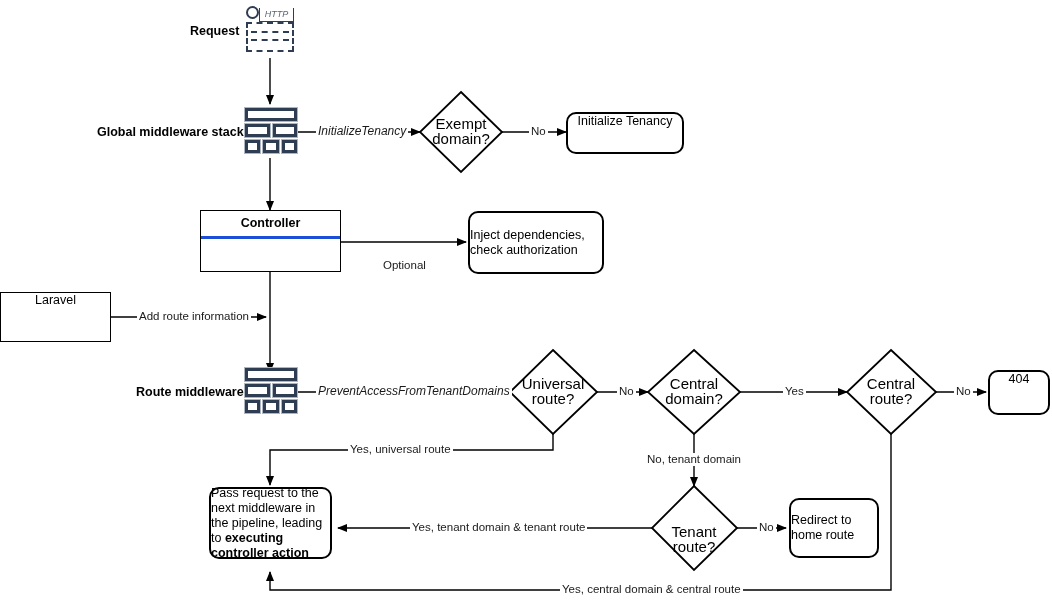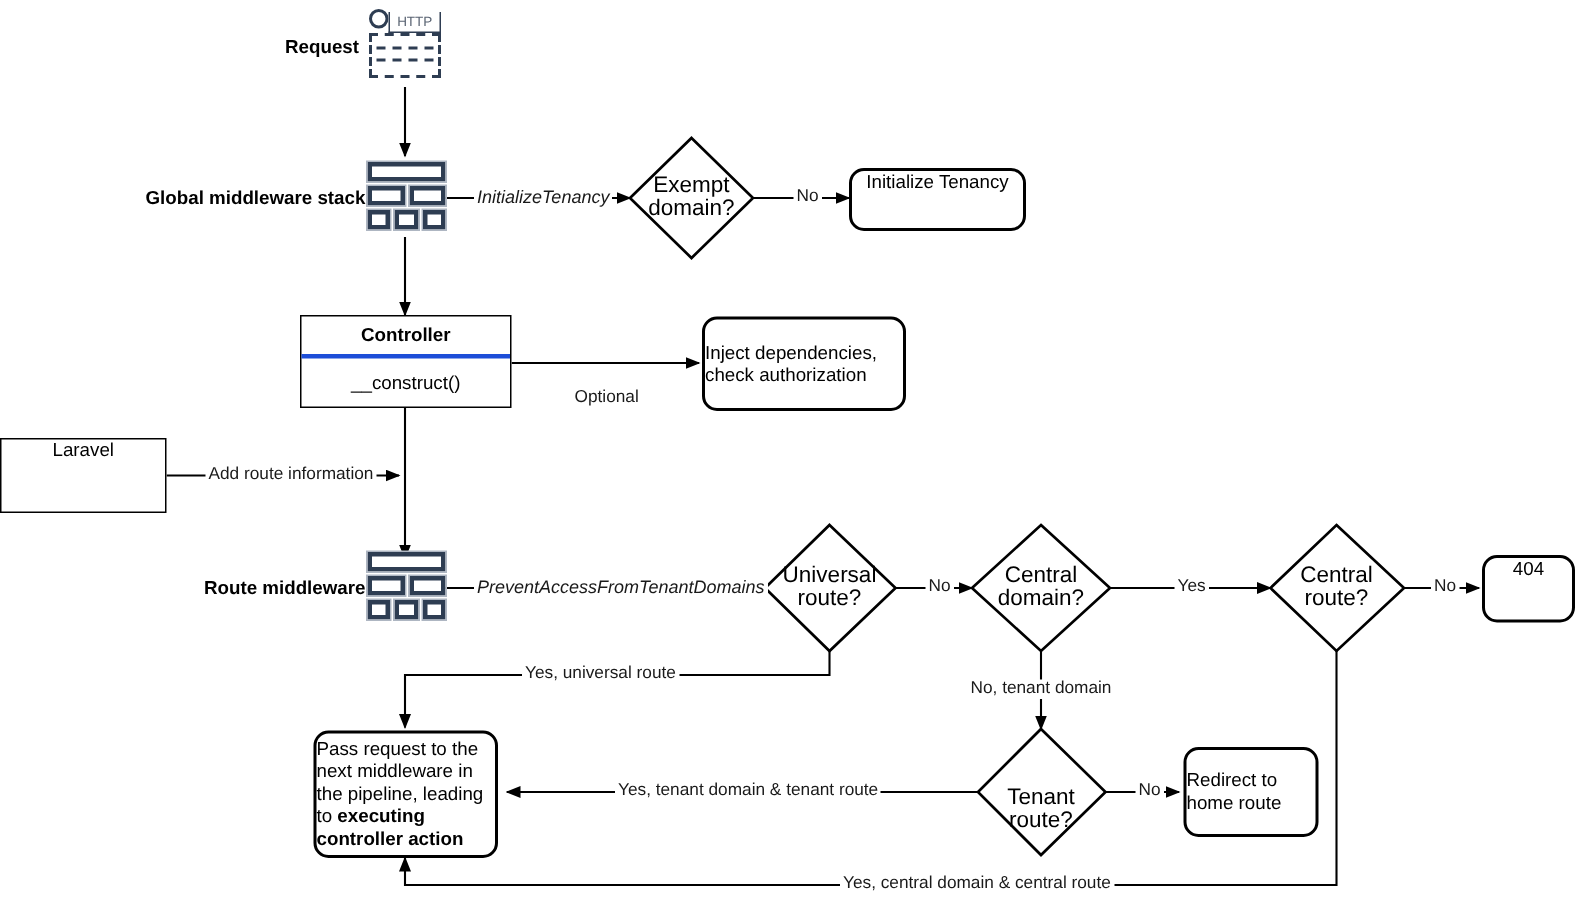--- a/index.html
+++ b/index.html
@@ -135,20 +135,21 @@
     width: 35px;
     height: 14px;
     box-sizing: border-box;
     border: 1.6px solid #2e3d52;
     border-top: none;
     background: #ffffff;
     font-size: 9px;
     color: #5a6473;
     text-align: center;
     line-height: 13px;
+    font-style: italic;
   }
   .http-body {
     position: absolute;
     left: 0;
     top: 16px;
     width: 48px;
     height: 30px;
     box-sizing: border-box;
     border: 2.5px dashed #2e3d52;
     background: #ffffff;
@@ -279,42 +280,41 @@
     <div>Tenant</div>
     <div>route?</div>
   </div>
 
   <div class="node rect-round" style="left:566px; top:112px; width:118px; height:42px;">
     <span>Initialize Tenancy</span>
   </div>
 
   <div class="class-box" style="left:200px; top:210px; width:141px; height:62px;">
     <div class="class-title">Controller</div>
-    <div class="class-member">__construct()</div>
   </div>
 
   <div class="node rect-round" style="left:468px; top:211px; width:136px; height:63px; flex-direction:column;">
     <span>Inject dependencies,</span>
     <span>check authorization</span>
   </div>
 
   <div class="node rect-plain" style="left:0px; top:292px; width:111px; height:50px;">
     <span>Laravel</span>
   </div>
 
   <div class="node rect-round" style="left:988px; top:370px; width:62px; height:45px;">
     <span>404</span>
   </div>
 
   <div class="node rect-round" style="left:789px; top:498px; width:90px; height:60px; flex-direction:column;">
     <span>Redirect to</span>
     <span>home route</span>
   </div>
 
-  <div class="node rect-round pass-box-text" style="left:209px; top:487px; width:123px; height:85px; flex-direction:column; justify-content:center;">
+  <div class="node rect-round pass-box-text" style="left:209px; top:487px; width:123px; height:72px; flex-direction:column; justify-content:center;">
     <span>Pass request to the</span>
     <span>next middleware in</span>
     <span>the pipeline, leading</span>
     <span><span>to </span><b>executing</b></span>
     <b>controller action</b>
   </div>
 
   <div class="edge-label ital" style="left:316px; top:125px;">InitializeTenancy</div>
   <div class="edge-label" style="left:529px; top:125px;">No</div>
   <div class="edge-label" style="left:381px; top:235px;margin-top:24px;">Optional</div>

